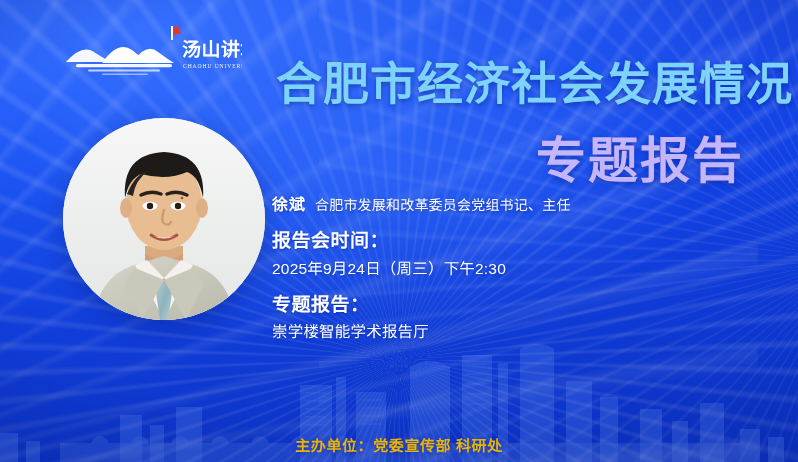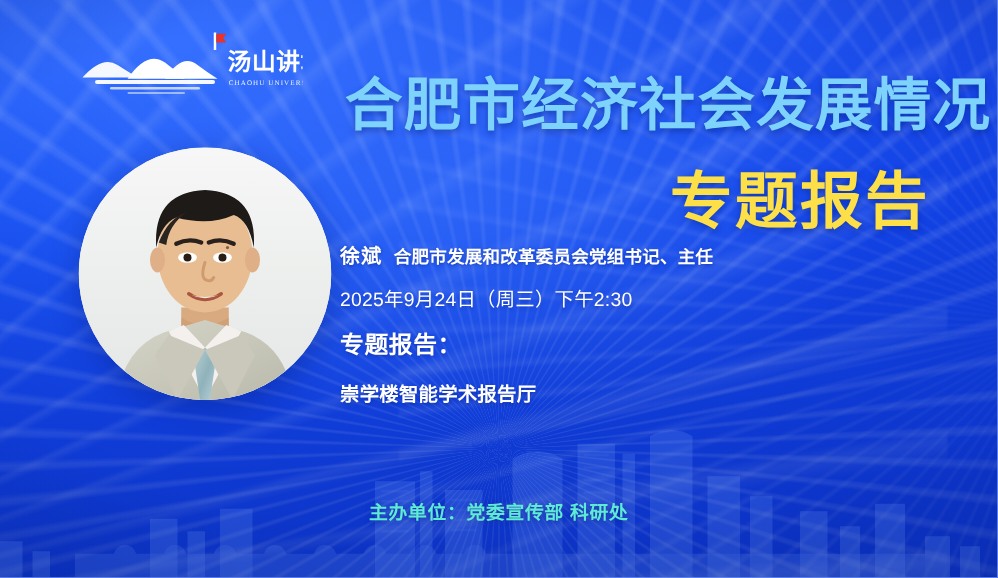--- a/index.html
+++ b/index.html
@@ -103,21 +103,21 @@
     white-space:nowrap;
     margin-left:44px;
   }
   .title-2{
     position:absolute;
     right:54px; top:136px;
     font-size:50px;
     line-height:1;
     font-weight:bold;
     letter-spacing:2px;
-    color:#fde047;
+    color:#c4b5fd;
     text-shadow:0 2px 6px rgba(3,25,120,.45);
     white-space:nowrap;
   }
 
   
   .portrait{
     position:absolute;
     left:63px; top:118px;
     width:202px; height:202px;
     border-radius:50%;
@@ -149,41 +149,41 @@
     margin-bottom:12px;
   }
   .speaker-name{
     font-size:16px;
     font-weight:bold;
     letter-spacing:1px;
     text-shadow:0 1px 3px rgba(3,25,120,.45);
   }
   .speaker-title{
     font-size:14px;
-    font-weight:bold;
+    font-weight:normal;
     letter-spacing:.2px;
     text-shadow:0 1px 3px rgba(3,25,120,.45);
   }
   .value{
     font-size:15.5px;
     line-height:1.5;
-    margin-top:14px;
+    margin-top:2px;
     margin-bottom:11px;
     letter-spacing:.2px;
     text-shadow:0 1px 3px rgba(3,25,120,.4);
   }
-  .value.last{ margin-bottom:0;font-weight:bold; }
+  .value.last{ margin-bottom:0; }
 
   
   .footer{
     position:absolute;
     left:0; right:0;
-    top:398px;
+    top:434px;
     text-align:center;
-    color:#5eead4;
+    color:#eab308;
     font-size:15px;
     font-weight:bold;
     letter-spacing:.6px;
     text-shadow:0 1px 4px rgba(3,25,120,.5);
   }
 </style>
 </head>
 <body>
 
 <div class="poster">
@@ -325,20 +325,21 @@
       <circle cx="119" cy="80" r="1.3" fill="#8a5c3c"></circle>
     </svg>
   </div>
 
   <div class="info">
     <div class="speaker-row">
       <span class="speaker-name">徐斌</span>
       <span class="speaker-title">合肥市发展和改革委员会党组书记、主任</span>
     </div>
 
+    <div class="label">报告会时间：</div>
     <div class="value">2025年9月24日（周三）下午2:30</div>
 
     <div class="label">专题报告：</div>
     <div class="value last">崇学楼智能学术报告厅</div>
   </div>
 
   <div class="footer">主办单位：党委宣传部  科研处</div>
 
 </div>
 

